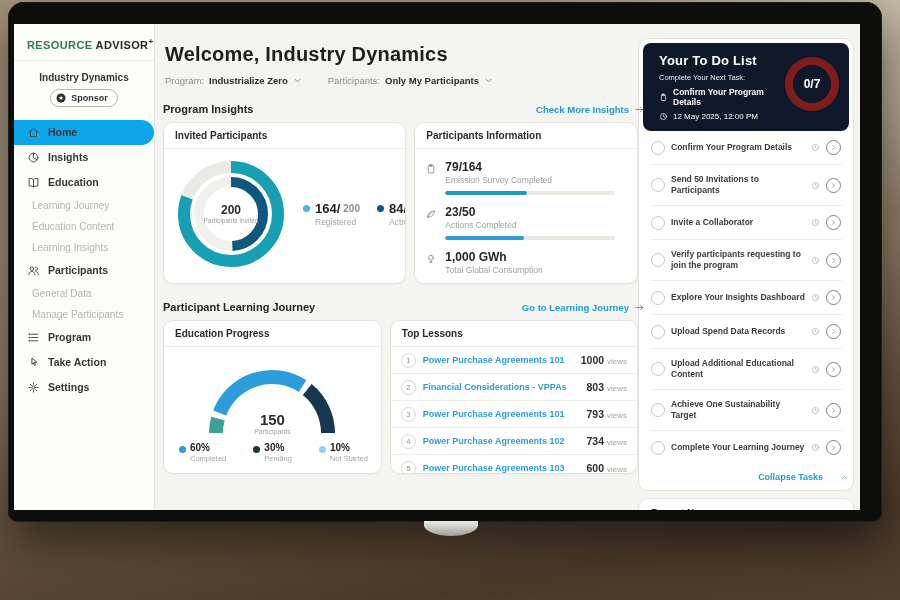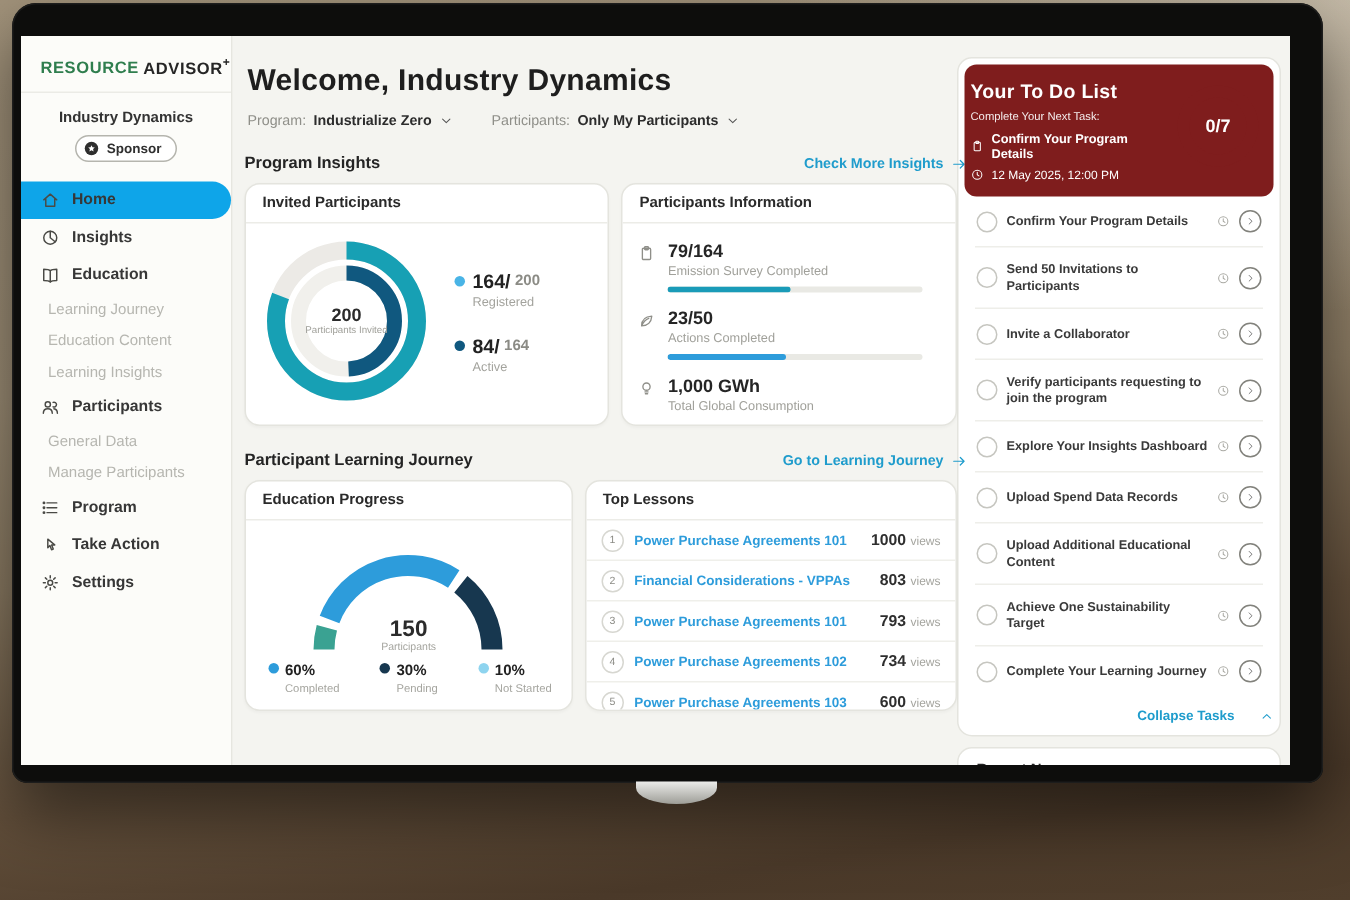--- a/index.html
+++ b/index.html
@@ -49,21 +49,21 @@
   .card{background:#fff;border:1px solid #e4e4de;border-radius:10px;box-shadow:0 1px 2px rgba(0,0,0,.03);overflow:hidden;}
   .card-header{padding:7px 11px;font-size:10px;font-weight:bold;color:#2a2a2a;border-bottom:1px solid #ecece7;}
 
   #card-invited{width:246px;height:160px;}
   #card-info{width:226px;height:160px;}
   .invited-body{display:flex;align-items:center;padding:6px 8px;}
   .donut-wrap{position:relative;width:118px;height:118px;}
   .donut-center{position:absolute;inset:0;display:flex;flex-direction:column;align-items:center;justify-content:center;text-align:center;}
   .donut-center-value{font-size:12px;font-weight:bold;color:#2b2b2b;}
   .donut-center-label{font-size:6.5px;color:#a0a09a;width:56px;line-height:1.3;}
-  .invited-legend{margin-left:13px;display:flex;flex-direction:column;gap:17px;justify-content:center;}
+  .invited-legend{margin-left:13px;display:flex;flex-direction:row;gap:17px;justify-content:center;}
   .legend-top{display:flex;align-items:center;gap:5px;}
   .dot{width:7px;height:7px;min-width:7px;border-radius:50%;}
   .legend-main{font-size:13px;font-weight:bold;color:#222;}
   .legend-sub{font-size:10px;font-weight:bold;color:#8b8b85;margin-left:-2px;}
   .legend-label{font-size:8.5px;color:#a3a39d;margin-left:12px;margin-top:1px;}
 
   .stats{padding:6px 10px;}
   .stat-row{display:flex;gap:8px;padding:5px 0;}
   .stat-icon{width:12px;height:12px;min-width:12px;color:#8f8f89;margin-top:3px;}
   .stat-value{font-size:12px;font-weight:bold;color:#252525;}
@@ -71,35 +71,35 @@
   .stat-track{width:170px;height:4px;border-radius:2px;background:#e9e9e4;margin-top:6px;overflow:hidden;}
   .stat-fill{height:100%;border-radius:2px;}
 
   #card-education{width:222px;height:152px;}
   #card-lessons{width:252px;height:152px;}
   .gauge-wrap{position:relative;width:160px;height:84px;margin:6px auto 0;}
   .gauge-center{position:absolute;left:0;right:0;bottom:2px;text-align:center;}
   .gauge-value{font-size:15px;font-weight:bold;color:#2b2b2b;}
   .gauge-label{font-size:7px;color:#a5a59f;}
   .gauge-legend{display:flex;justify-content:space-between;padding:5px 13px 0 15px;}
-  .glegend-top{display:flex;gap:4px;align-items:flex-start;font-size:10px;font-weight:bold;color:#222;}
+  .glegend-top{display:flex;gap:4px;align-items:flex-end;font-size:10px;font-weight:bold;color:#222;}
   .glegend-lbl{font-size:7.5px;color:#a5a59f;margin-left:11px;margin-top:1px;}
 
   .lesson-row{display:flex;align-items:center;gap:7px;padding:5.5px 10px;border-bottom:1px solid #efefea;}
   .lesson-row:last-child{border-bottom:none;}
   .rank{width:13px;height:13px;min-width:13px;border:1px solid #d7d7d1;border-radius:50%;font-size:7px;color:#8a8a84;
         display:flex;align-items:center;justify-content:center;background:#fff;}
   .lesson-title{flex:1;font-size:9px;font-weight:bold;color:#2d9cdb;cursor:pointer;line-height:1.2;}
   .views{font-size:10.5px;font-weight:bold;color:#2e2e2e;white-space:nowrap;}
   .views-suffix{font-size:8px;color:#a5a59f;font-weight:normal;}
 
   
   .rightpanel{width:216px;min-width:216px;padding:14px 6px 0 0;}
   .todo-card{background:#fff;border:1px solid #e4e4de;border-radius:10px;padding:4px 4px 0;}
-  .todo-header{position:relative;background:#7f1d1d;border-radius:8px;padding:10px 4px;color:#fff;min-height:68px;}
+  .todo-header{position:relative;background:#0f172a;border-radius:8px;padding:10px 16px;color:#fff;min-height:68px;}
   .todo-title{font-size:13px;font-weight:bold;letter-spacing:.2px;}
   .todo-sub{font-size:7.5px;margin-top:5px;opacity:.92;}
   .todo-next{display:flex;gap:5px;align-items:center;font-size:8.5px;font-weight:bold;margin-top:5px;max-width:130px;}
   .todo-due{display:flex;gap:5px;align-items:center;font-size:8px;margin-top:5px;}
   .todo-header .icon{width:9px;height:9px;min-width:9px;color:#fff;}
   .todo-ring{position:absolute;right:10px;top:14px;width:38px;height:38px;border:8px solid #7f1d1d;border-radius:50%;
              display:flex;align-items:center;justify-content:center;font-size:12px;font-weight:bold;color:#fff;}
   .tasks{padding:0 7px;}
   .task-row{display:flex;align-items:center;gap:6px;padding:9px 1px;border-bottom:1px solid #eeeee9;}
   .task-row:last-child{border-bottom:none;}

